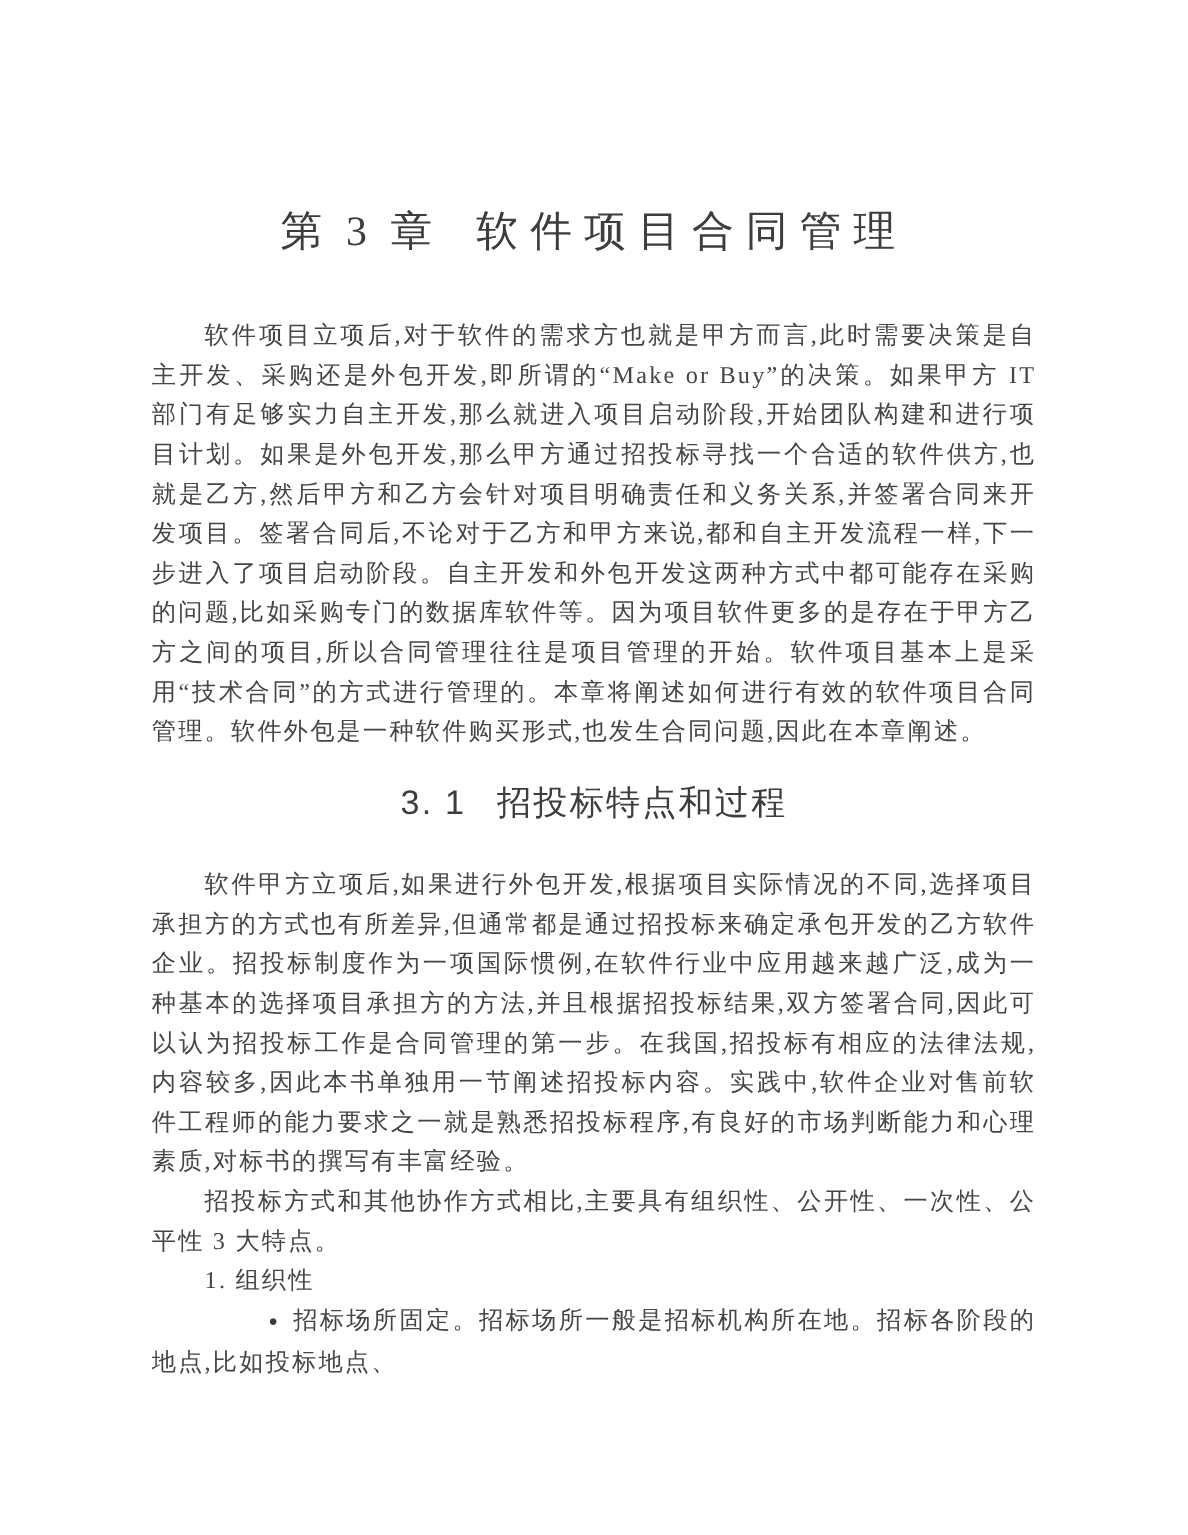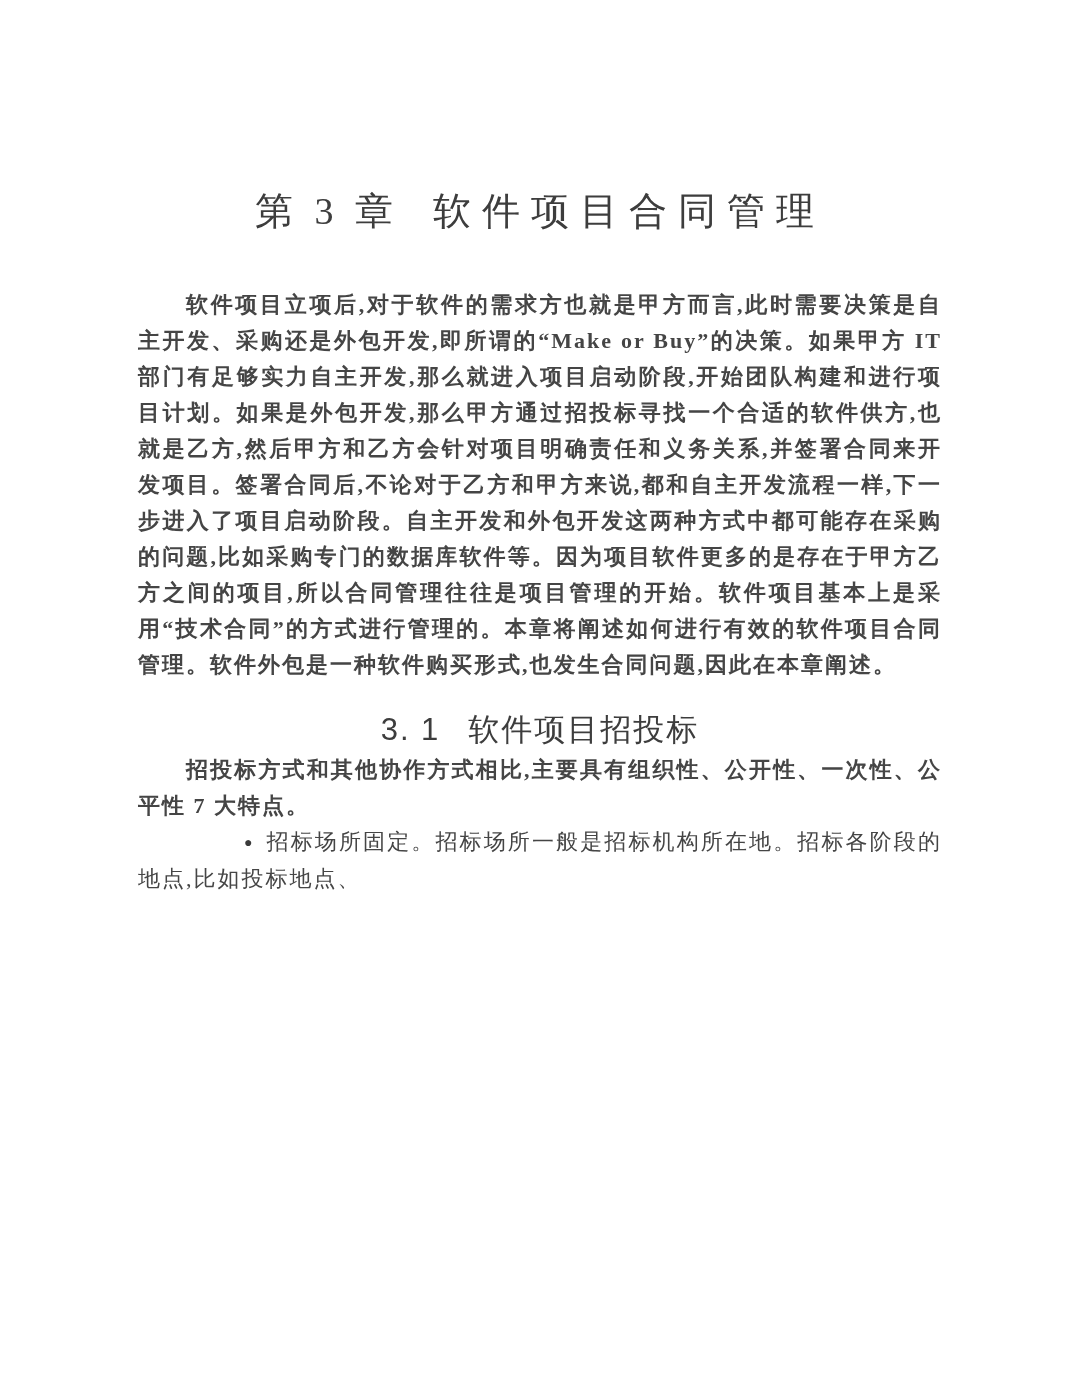--- a/index.html
+++ b/index.html
@@ -43,21 +43,21 @@
   .body {
     margin: 0;
     font-size: 22px;
     line-height: 36px;
     letter-spacing: 2px;
     text-align: justify;
     text-justify: inter-ideograph;
     color: #454545;
   }
   .first-para { margin-top: 53px; }
-  .indent { text-indent: 48px; font-weight: bold; }
+  .indent { text-indent: 48px; }
   .num-item { text-indent: 48px; }
 
   
   .section-heading {
     margin: 25px 0 0 0;
     text-align: center;
     font-family: "Liberation Sans", "DejaVu Sans", sans-serif;
     font-size: 31px;
     font-weight: normal;
     line-height: 44px;
@@ -107,27 +107,29 @@
 
 <div class="page">
 
   <h1 class="chapter-heading">
     <span class="chapter-number">第 3 章</span><span class="chapter-name">软件项目合同管理</span>
   </h1>
 
   <p class="body indent first-para">软件项目立项后,对于软件的需求方也就是甲方而言,此时需要决策是自主开发、采购还是外包开发,即所谓的“Make or Buy”的决策。如果甲方 IT 部门有足够实力自主开发,那么就进入项目启动阶段,开始团队构建和进行项目计划。如果是外包开发,那么甲方通过招投标寻找一个合适的软件供方,也就是乙方,然后甲方和乙方会针对项目明确责任和义务关系,并签署合同来开发项目。签署合同后,不论对于乙方和甲方来说,都和自主开发流程一样,下一步进入了项目启动阶段。自主开发和外包开发这两种方式中都可能存在采购的问题,比如采购专门的数据库软件等。因为项目软件更多的是存在于甲方乙方之间的项目,所以合同管理往往是项目管理的开始。软件项目基本上是采用“技术合同”的方式进行管理的。本章将阐述如何进行有效的软件项目合同管理。软件外包是一种软件购买形式,也发生合同问题,因此在本章阐述。</p>
 
   <h2 class="section-heading">
-    <span class="section-number">3. 1</span><span>软件项目招投标</span>
+    <span class="section-number">3. 1</span><span>招投标特点和过程</span>
   </h2>
 
+  <p class="body indent after-section">软件甲方立项后,如果进行外包开发,根据项目实际情况的不同,选择项目承担方的方式也有所差异,但通常都是通过招投标来确定承包开发的乙方软件企业。招投标制度作为一项国际惯例,在软件行业中应用越来越广泛,成为一种基本的选择项目承担方的方法,并且根据招投标结果,双方签署合同,因此可以认为招投标工作是合同管理的第一步。在我国,招投标有相应的法律法规,内容较多,因此本书单独用一节阐述招投标内容。实践中,软件企业对售前软件工程师的能力要求之一就是熟悉招投标程序,有良好的市场判断能力和心理素质,对标书的撰写有丰富经验。</p>
 
 
-  <p class="body indent">招投标方式和其他协作方式相比,主要具有组织性、公开性、一次性、公平性 7 大特点。</p>
+  <p class="body indent">招投标方式和其他协作方式相比,主要具有组织性、公开性、一次性、公平性 3 大特点。</p>
 
+  <p class="body num-item">1. 组织性</p>
 
 
 
   <p class="body bullet-para">
     <span class="bullet-dot">●</span><span>招标场所固定。招标场所一般是招标机构所在地。招标各阶段的地点,比如投标地点、</span>
   </p>
 
 </div>
 
 </body></html>

